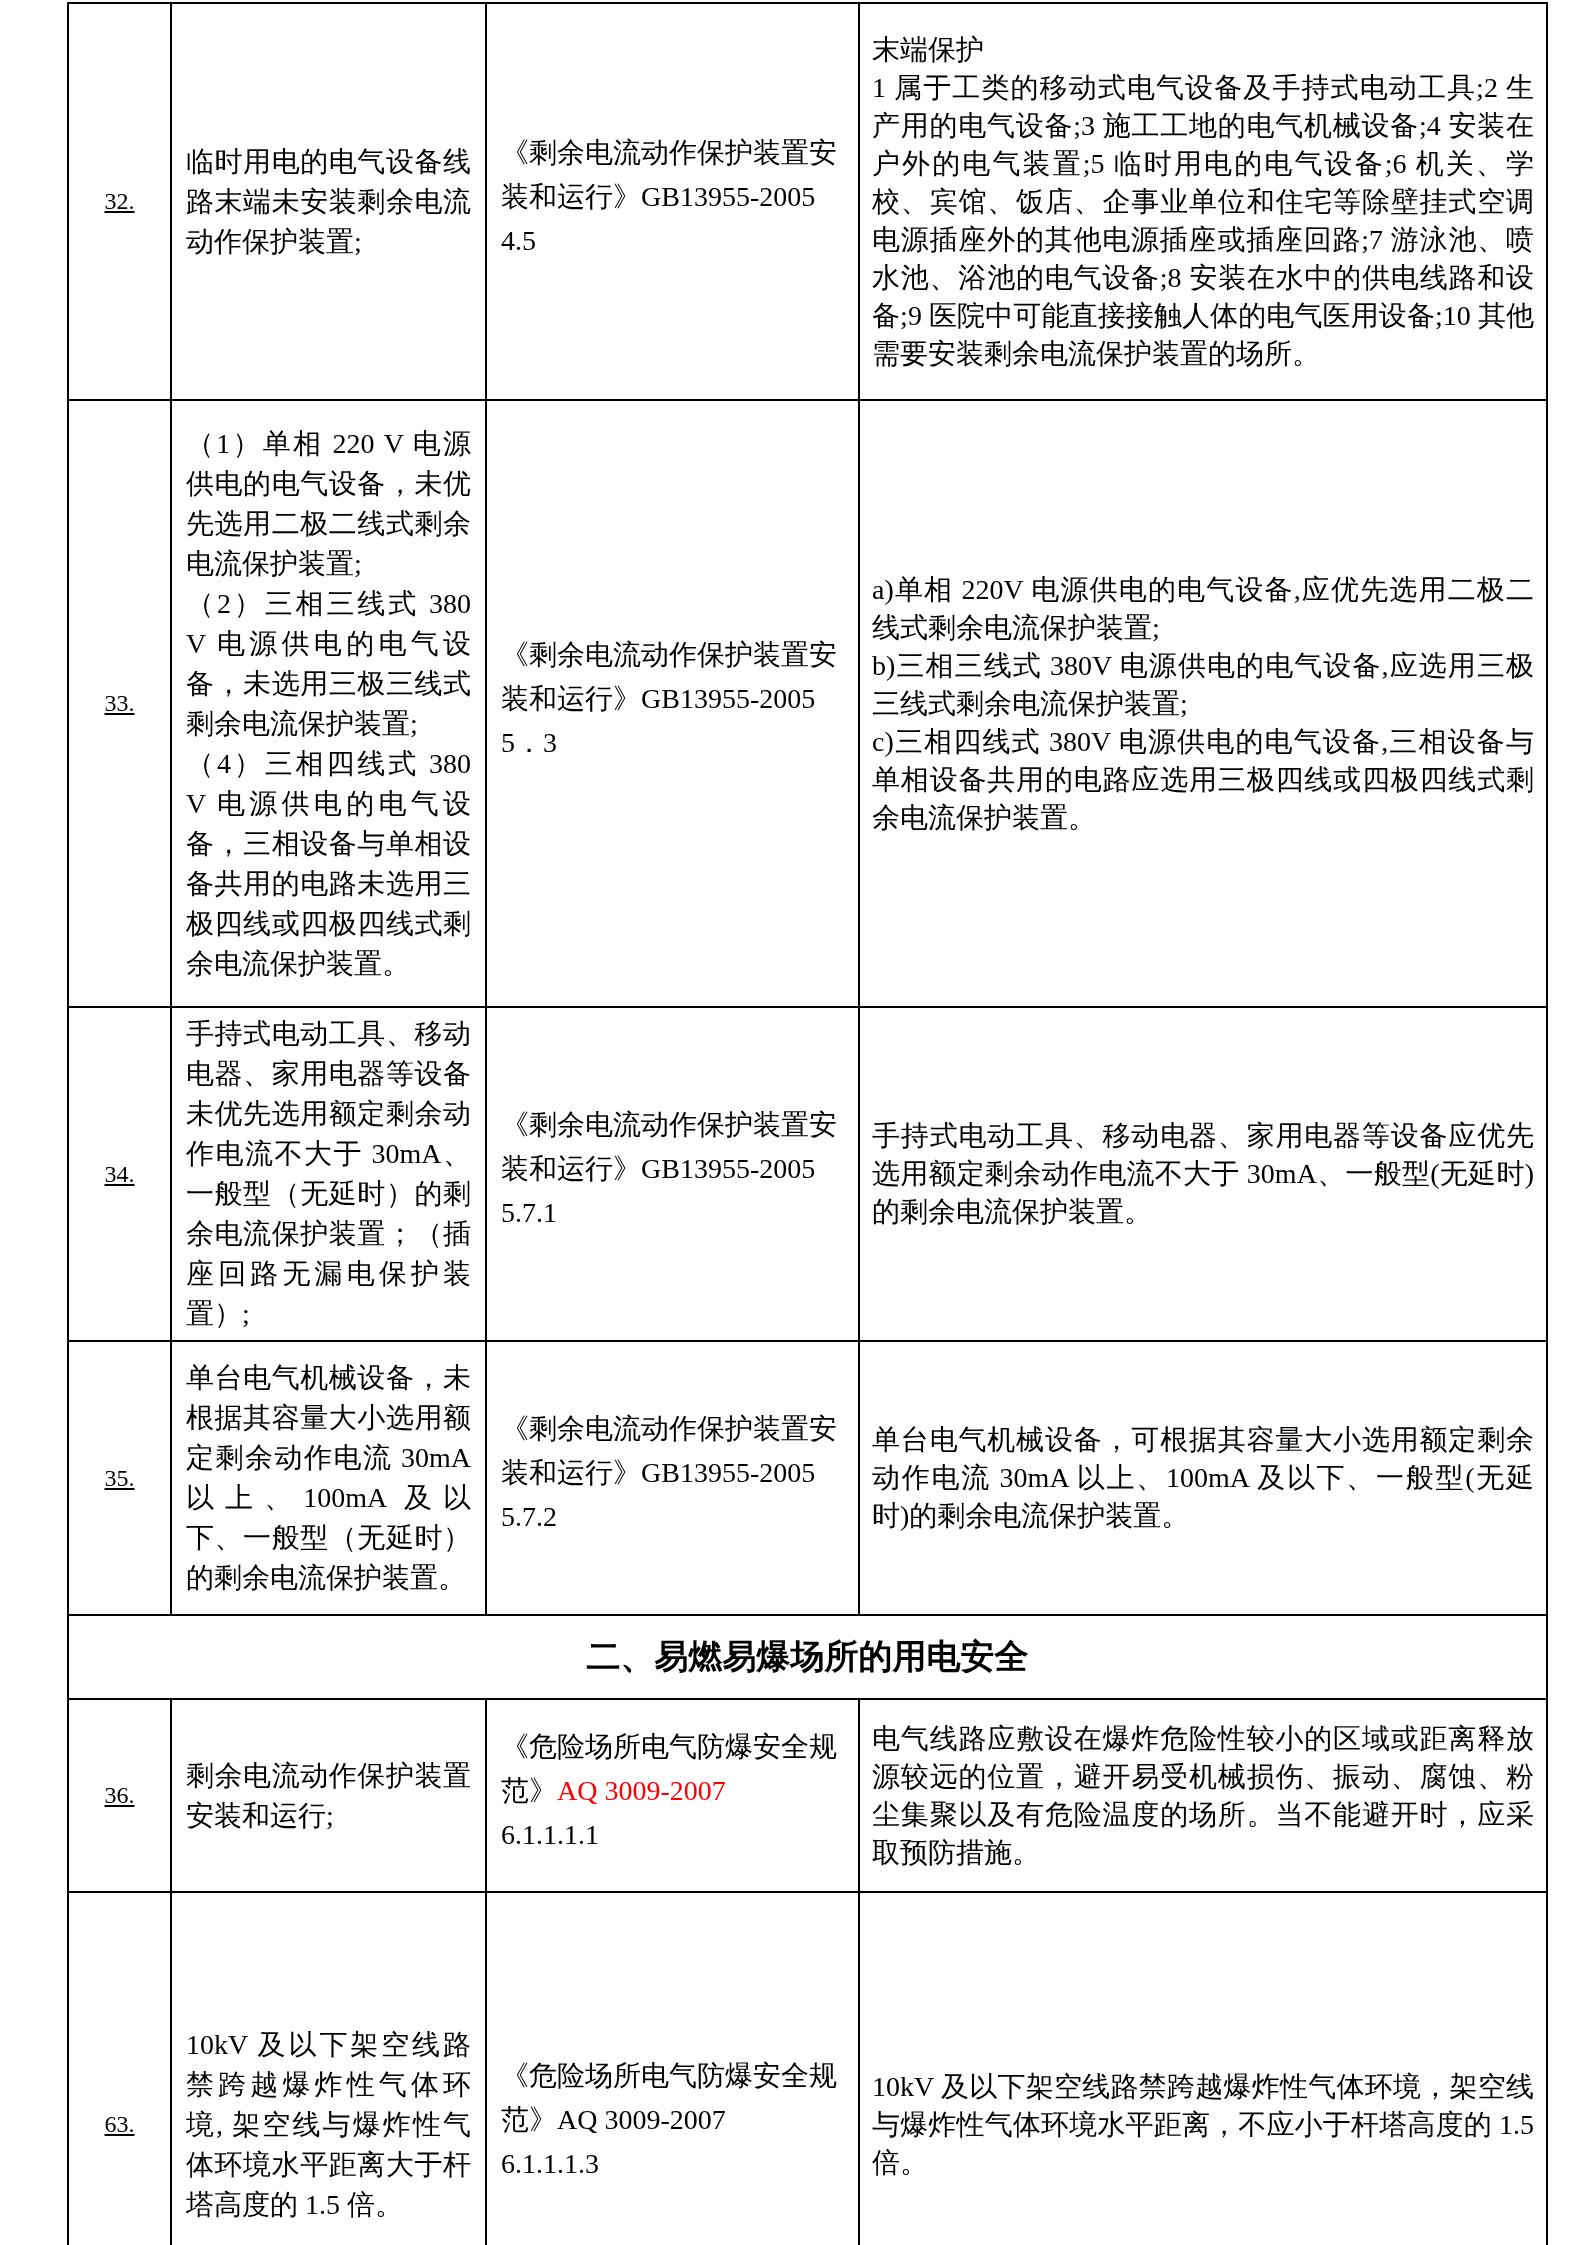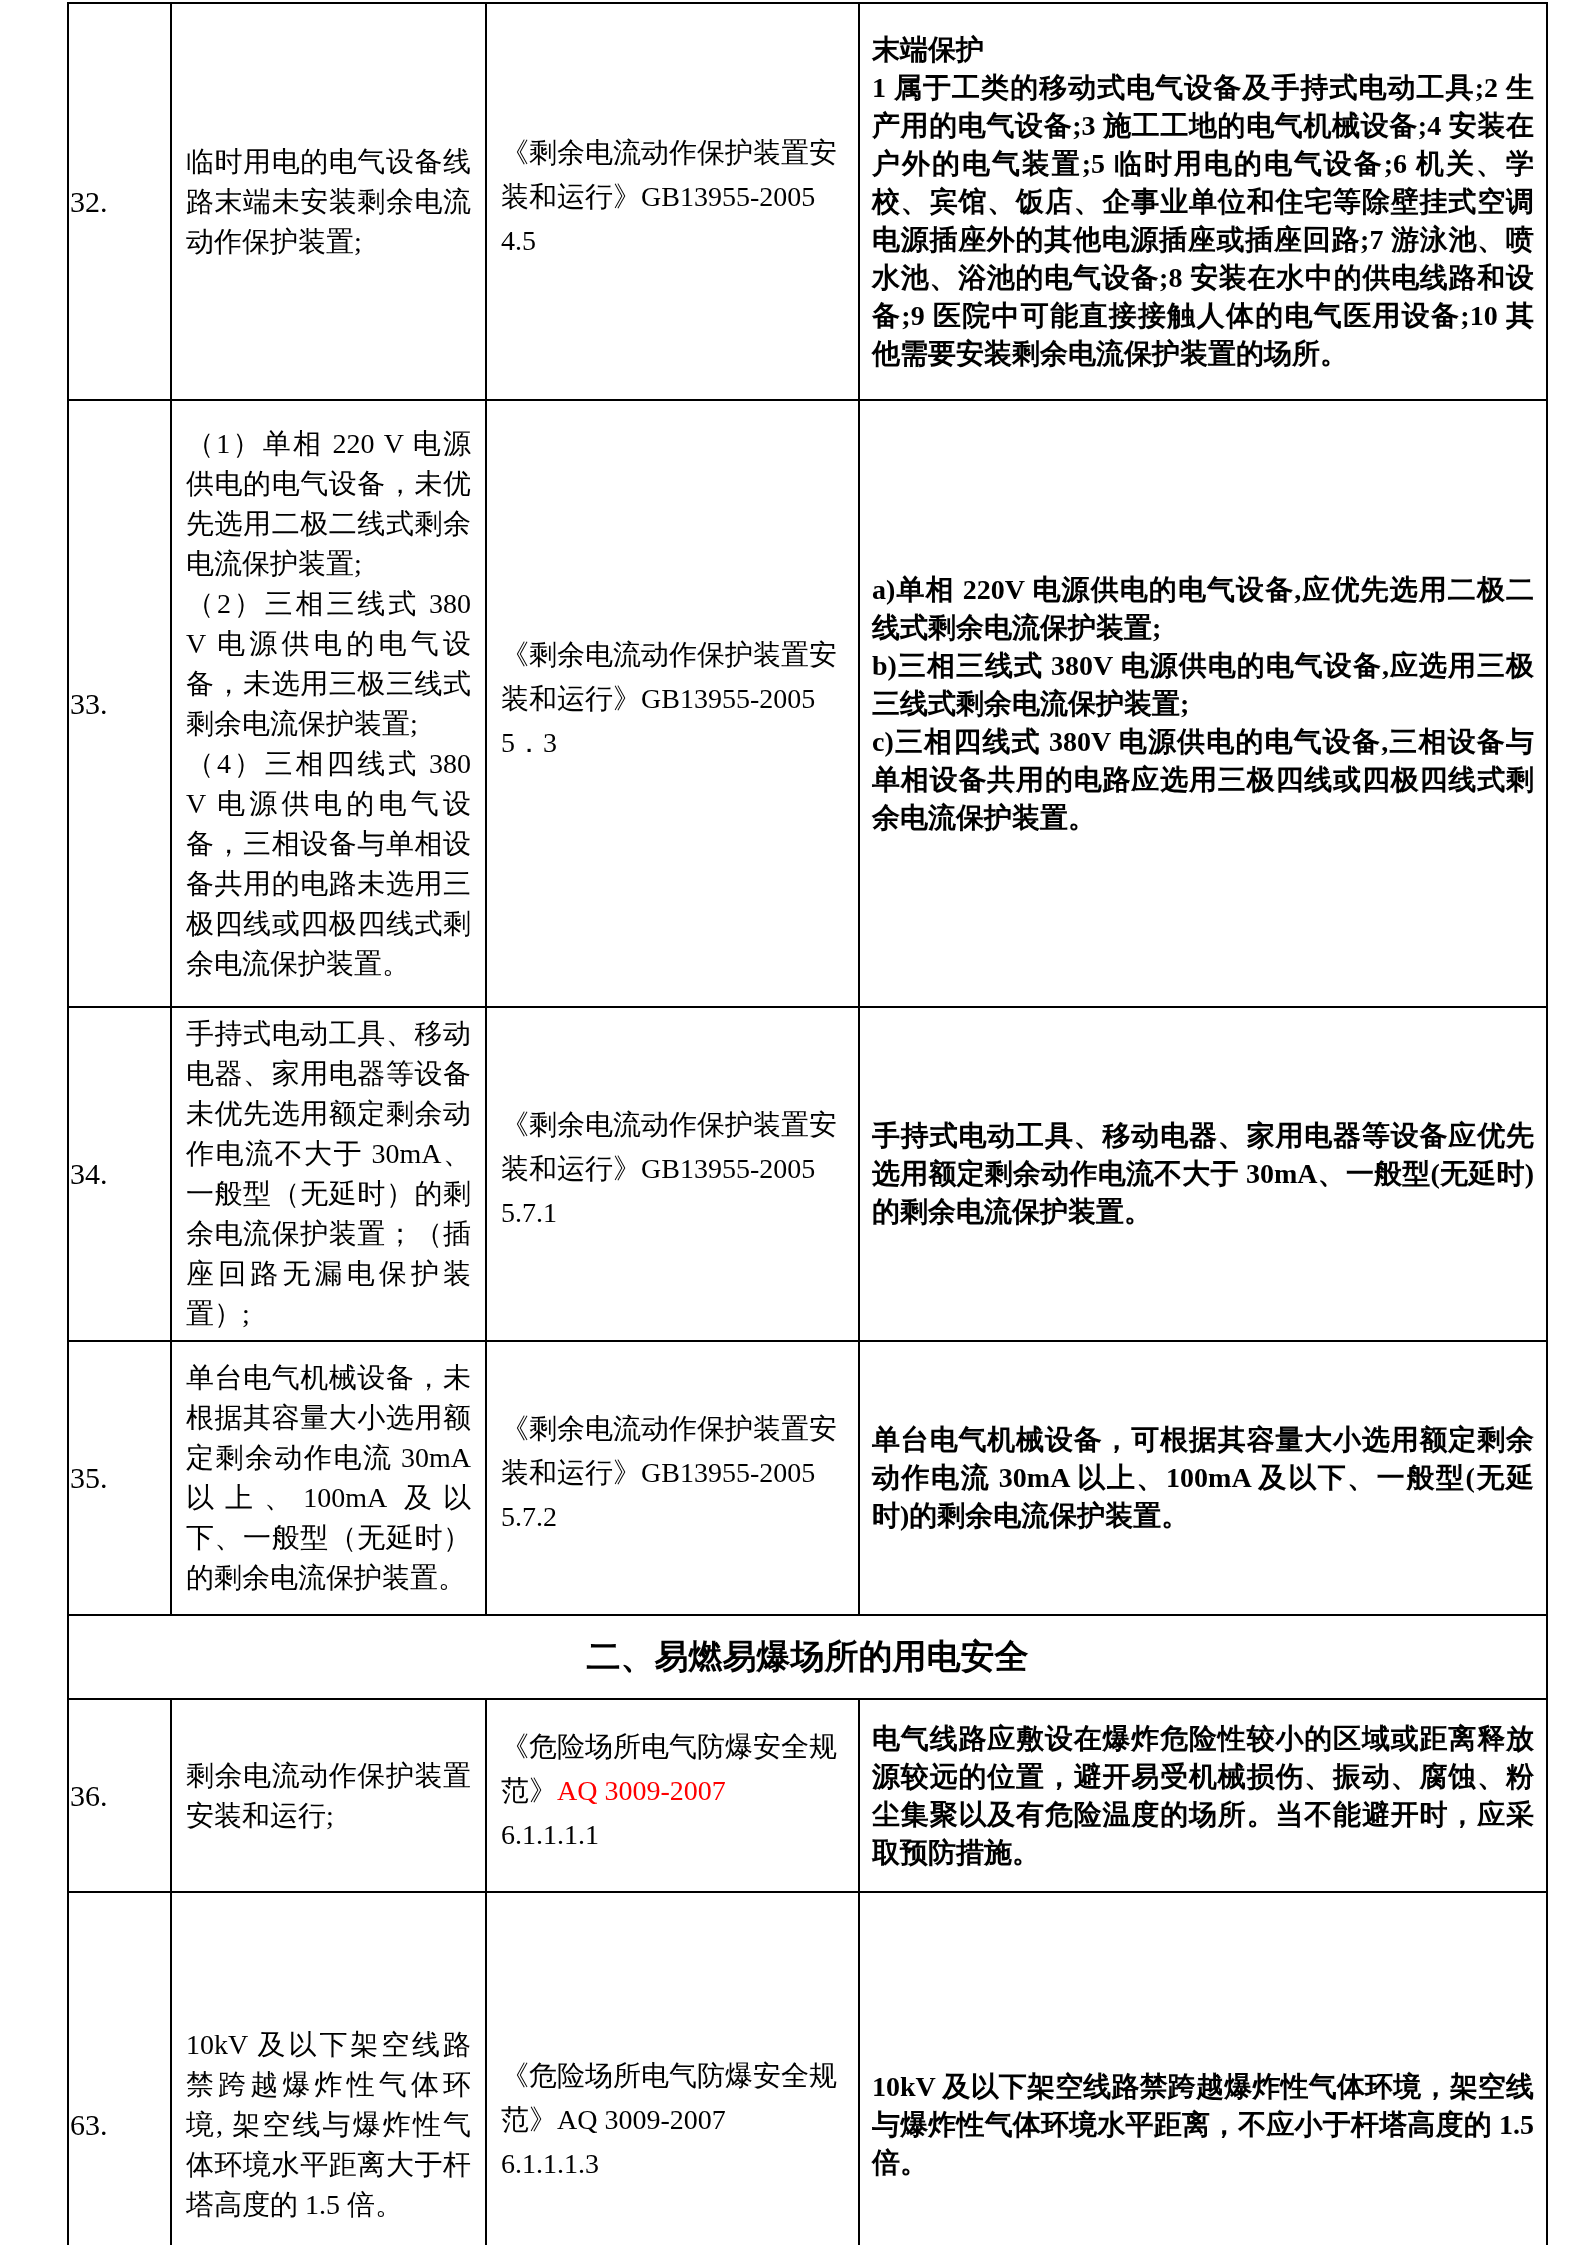--- a/index.html
+++ b/index.html
@@ -36,21 +36,23 @@
 
   tr.r32 td { height: 373px; }
   tr.r33 td { height: 583px; }
   tr.r34 td { height: 295px; }
   tr.r35 td { height: 250px; border-radius: 19px; }
   tr.rhead td { height: 80px; }
   tr.r36 td { height: 169px; }
   tr.r37 td { height: 441px; }
 
   td.num {
-    font-size: 30px;
+    text-align: center;
+    font-size: 24px;
+    text-decoration: underline;
   }
   td.prob {
     padding: 6px 14px;
     margin-left: 32px;
   }
   td.prob .para {
     line-height: 40px;
     text-align: justify;
     text-justify: inter-character;
   }
@@ -61,21 +63,20 @@
   td.ref .clause {
     line-height: 44px;
   }
   td.req {
     padding: 6px 12px;
   }
   td.req .para {
     line-height: 38px;
     text-align: justify;
     text-justify: inter-character;
-    font-weight: bold;
   }
   td.section {
     text-align: center;
     font-weight: bold;
     font-size: 34px;
   }
   .red { color: #FF0000; }
 </style>
 </head>
 <body>

